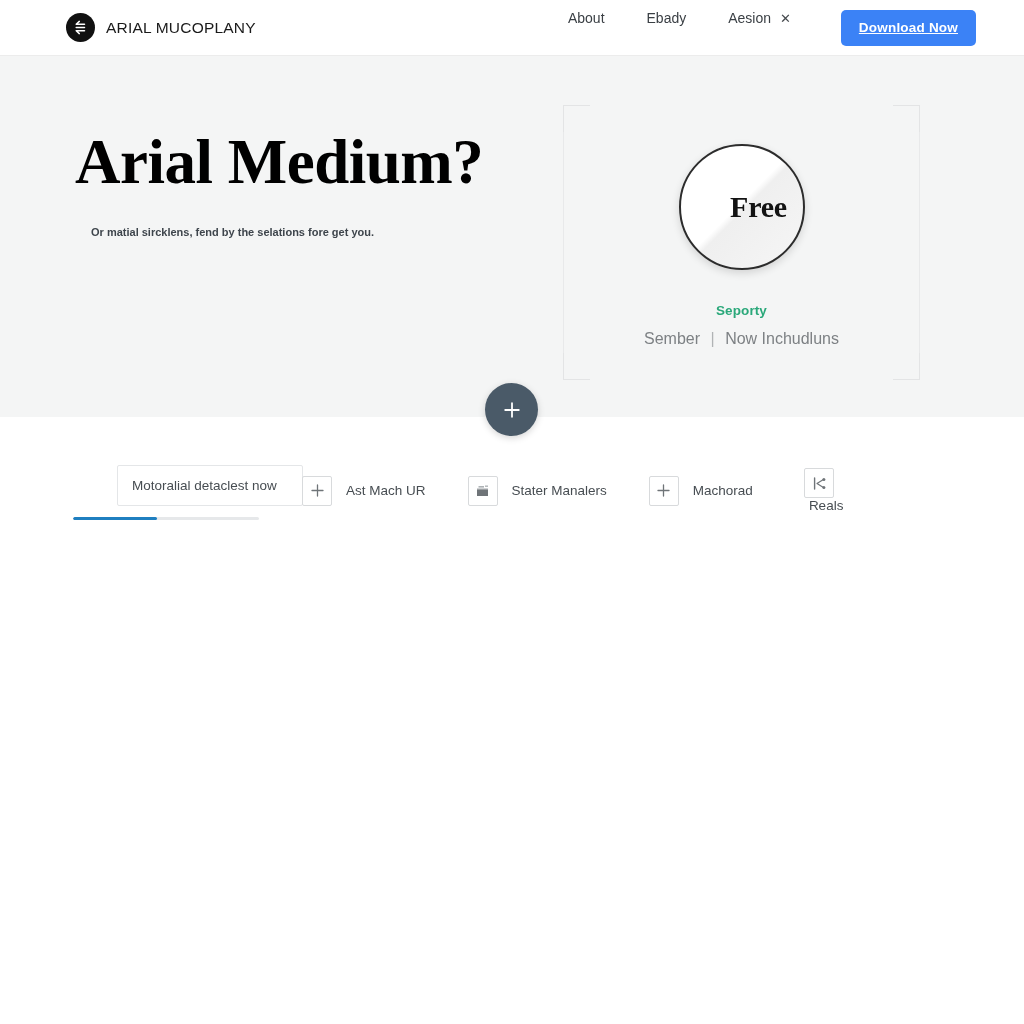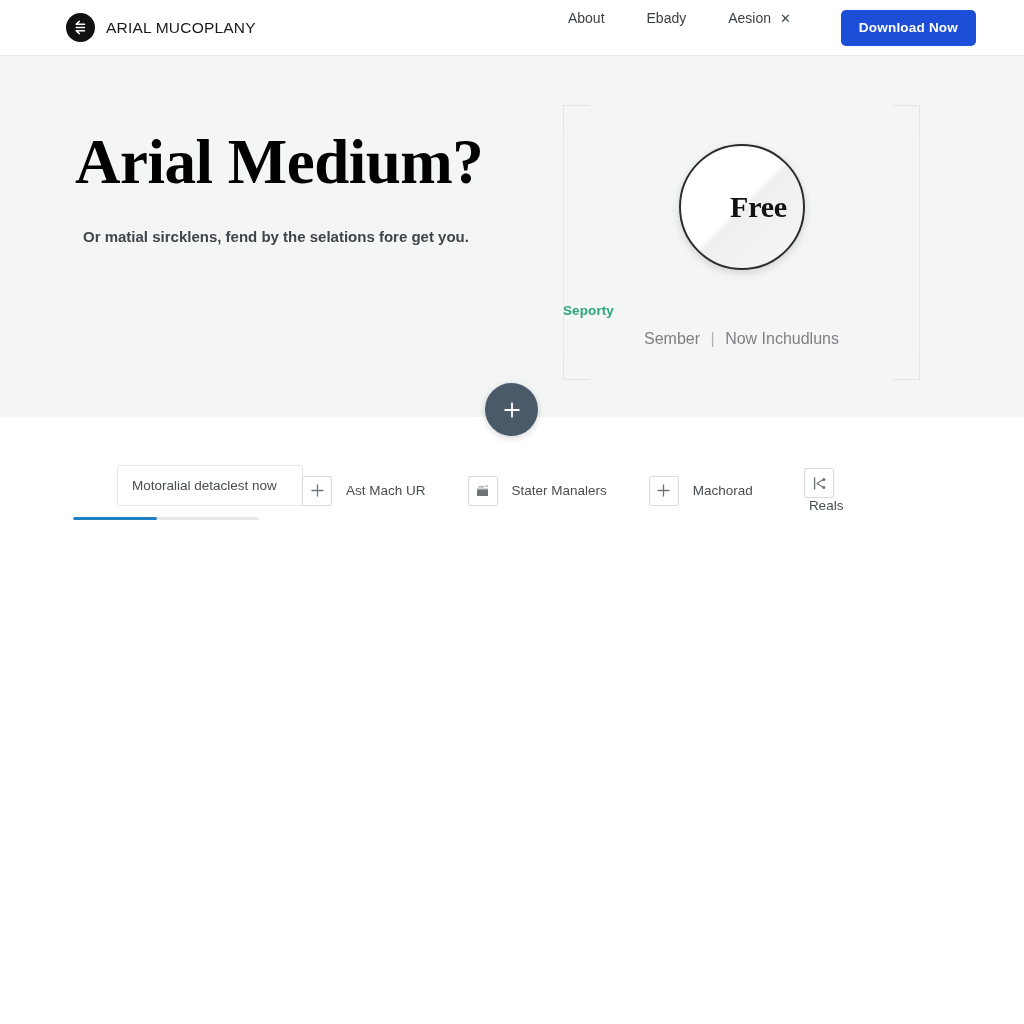--- a/index.html
+++ b/index.html
@@ -105,22 +105,22 @@
   .hero-title {
     font-family: "Liberation Serif", serif;
     font-weight: bold;
     font-size: 63px;
     line-height: 1.0;
     color: #000000;
     margin: 0;
     letter-spacing: -0.5px;
   }
   .hero-sub {
-    margin: 28px 0 0 8px;
-    font-size: 15px;
+    margin: 28px 0 0 16px;
+    font-size: 11px;
     font-weight: bold;
     line-height: 1.95;
     color: #3e454c;
     max-width: 430px;
   }
 
   
   .badge-panel {
     position: absolute;
     left: 563px;
@@ -171,20 +171,21 @@
     font-size: 30px;
     color: #131313;
     letter-spacing: -0.2px;
     margin-left: 34px;
   }
   .badge-caption {
     position: absolute;
     top: 198px;
     left: 0;
     width: 357px;
+    text-align: center;
     font-size: 13.5px;
     font-weight: bold;
     color: #2aa87a;
     letter-spacing: 0.1px;
   }
   .badge-meta {
     position: absolute;
     top: 225px;
     left: 0;
     width: 357px;
@@ -306,21 +307,21 @@
     <span class="brand-name">ARIAL MUCOPLANY</span>
   </div>
 
   <nav class="nav">
     <span class="nav-link">About</span>
     <span class="nav-link">Ebady</span>
     <span class="nav-link">
       <span>Aesion</span>
       <span class="x-mark">✕</span>
     </span>
-    <button class="cta-button" style="background: #1d4ed8;">Download Now</button>
+    <button class="cta-button" style="background: #3b82f6; text-decoration: underline;">Download Now</button>
   </nav>
 
 </div>
 
 <section class="hero" style="background: rgb(244, 245, 245);">
 
   <div class="hero-copy">
     <h1 class="hero-title">Arial Medium?</h1>
     <p class="hero-sub">Or matial sircklens, fend by the selations fore get you.</p>
   </div>

